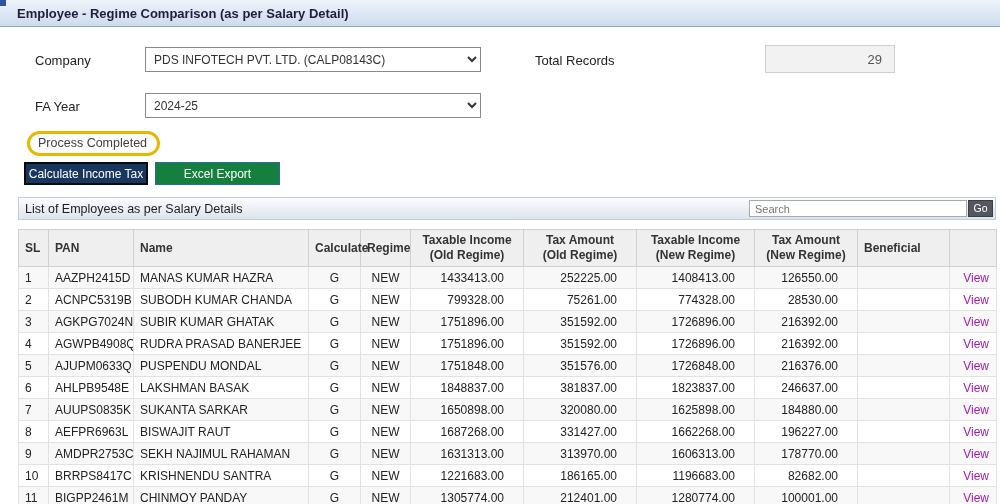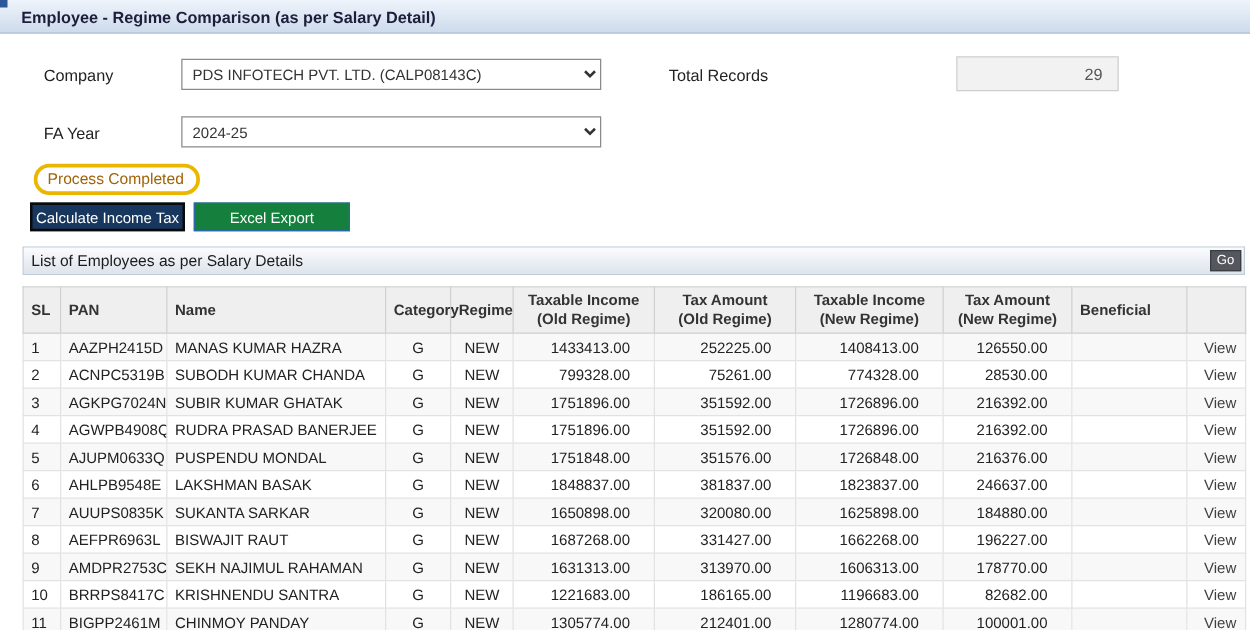--- a/index.html
+++ b/index.html
@@ -38,21 +38,21 @@
     position:absolute; left:765px; top:18px; width:130px; height:28px;
     background:#f2f2f2; border:1px solid #cfcfcf;
     text-align:right; padding-right:12px;
     font-family:inherit; font-size:13px; color:#555;
   }
   #fa-year-label { left:35px; top:72px; }
   #fa-year-select { left:145px; top:66px; }
 
   .status-pill {
     position:absolute; left:27px; top:104px;
-    font-size:12.5px; color:#a16207;
+    font-size:12.5px; color:#404040;
     border:3px solid #eab600; border-radius:14px;
     padding:2px 10px 3px 8px;
     background:#fff;
   }
 
   .btn { position:absolute; top:135px; height:23px; font-family:Liberation Sans, sans-serif; font-size:12px; cursor:pointer; text-align:center; }
   #btn-calculate {
     left:24px; width:124px;
     background:#17375e; color:#fff; border:2px solid #0a0a0a;
   }
@@ -96,21 +96,21 @@
   td {
     border:1px solid #e2e2e2; font-size:12px; color:#222;
     padding:3px 6px; height:22px; overflow:hidden; white-space:nowrap;
   }
   tbody tr:nth-child(odd) { background:#f8f8f8; }
   tbody tr:nth-child(even) { background:#ffffff; }
   .ctr { text-align:center; }
   .num { text-align:right; padding-right:19px; }
   th.ctr { text-align:center; }
   .view-cell { text-align:right; padding-right:7px; }
-  .view-link { color:#404040; text-decoration:none; cursor:pointer; }
+  .view-link { color:#a21caf; text-decoration:none; cursor:pointer; }
 </style>
 </head>
 <body>
 
 <div class="corner-mark"></div>
 
 <div class="titlebar">
   <span class="title-text">Employee - Regime Comparison (as per Salary Detail)</span>
 </div>
 
@@ -130,20 +130,21 @@
 
   <span class="status-pill">Process Completed</span>
 
   <button class="btn" id="btn-calculate">Calculate Income Tax</button>
   <button class="btn" id="btn-excel">Excel Export</button>
 </div>
 
 <div class="list-wrap">
   <div class="section-bar">
     <span class="section-title">List of Employees as per Salary Details</span>
+    <input class="search-input" placeholder="Search" style="">
     <button class="go-btn">Go</button>
   </div>
 
   <table>
     <colgroup>
       <col style="width:30px">
         <col style="width:85px">
         <col style="width:175px">
       <col style="width:52px">
         <col style="width:50px">
@@ -152,21 +153,21 @@
         <col style="width:118px">
         <col style="width:103px">
       <col style="width:92px">
         <col style="width:47px">
     </colgroup>
     <thead>
       <tr>
         <th>SL</th>
         <th>PAN</th>
         <th>Name</th>
-        <th class="ctr">Category</th>
+        <th class="ctr">Calculate</th>
         <th class="ctr">Regime</th>
         <th class="ctr">Taxable Income
 (Old Regime)</th>
         <th class="ctr">Tax Amount
 (Old Regime)</th>
         <th class="ctr">Taxable Income
 (New Regime)</th>
         <th class="ctr">Tax Amount
 (New Regime)</th>
         <th>Beneficial</th>

